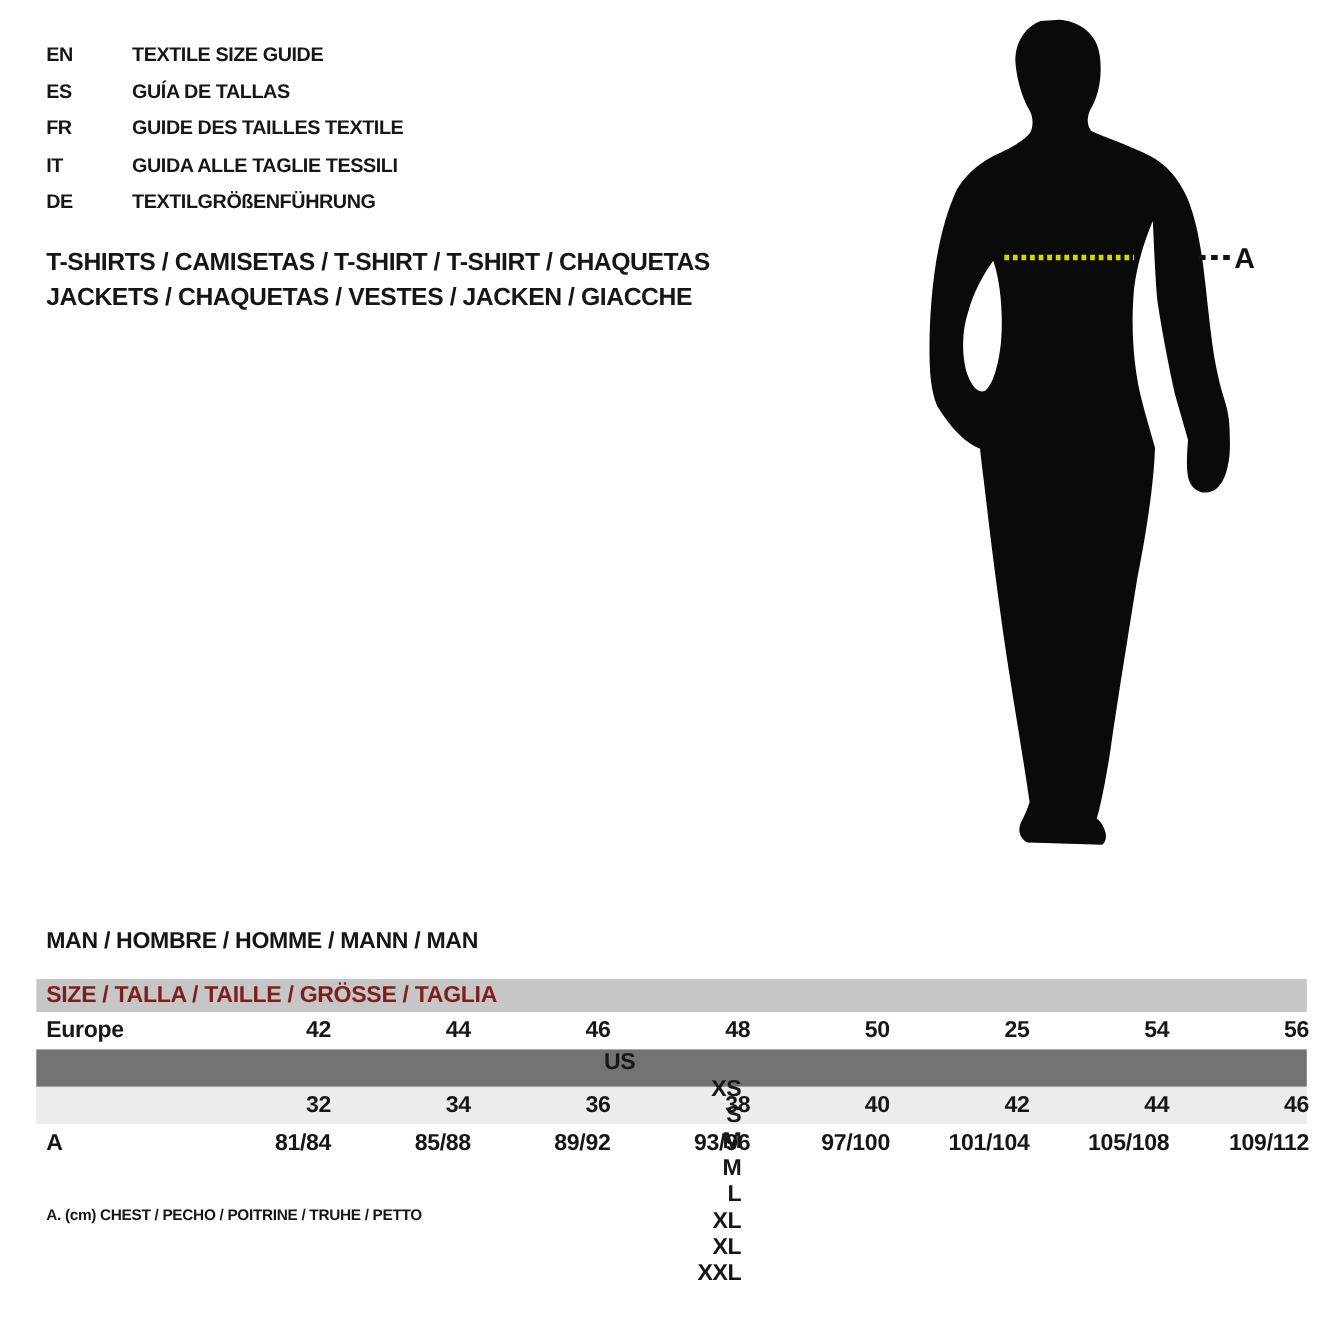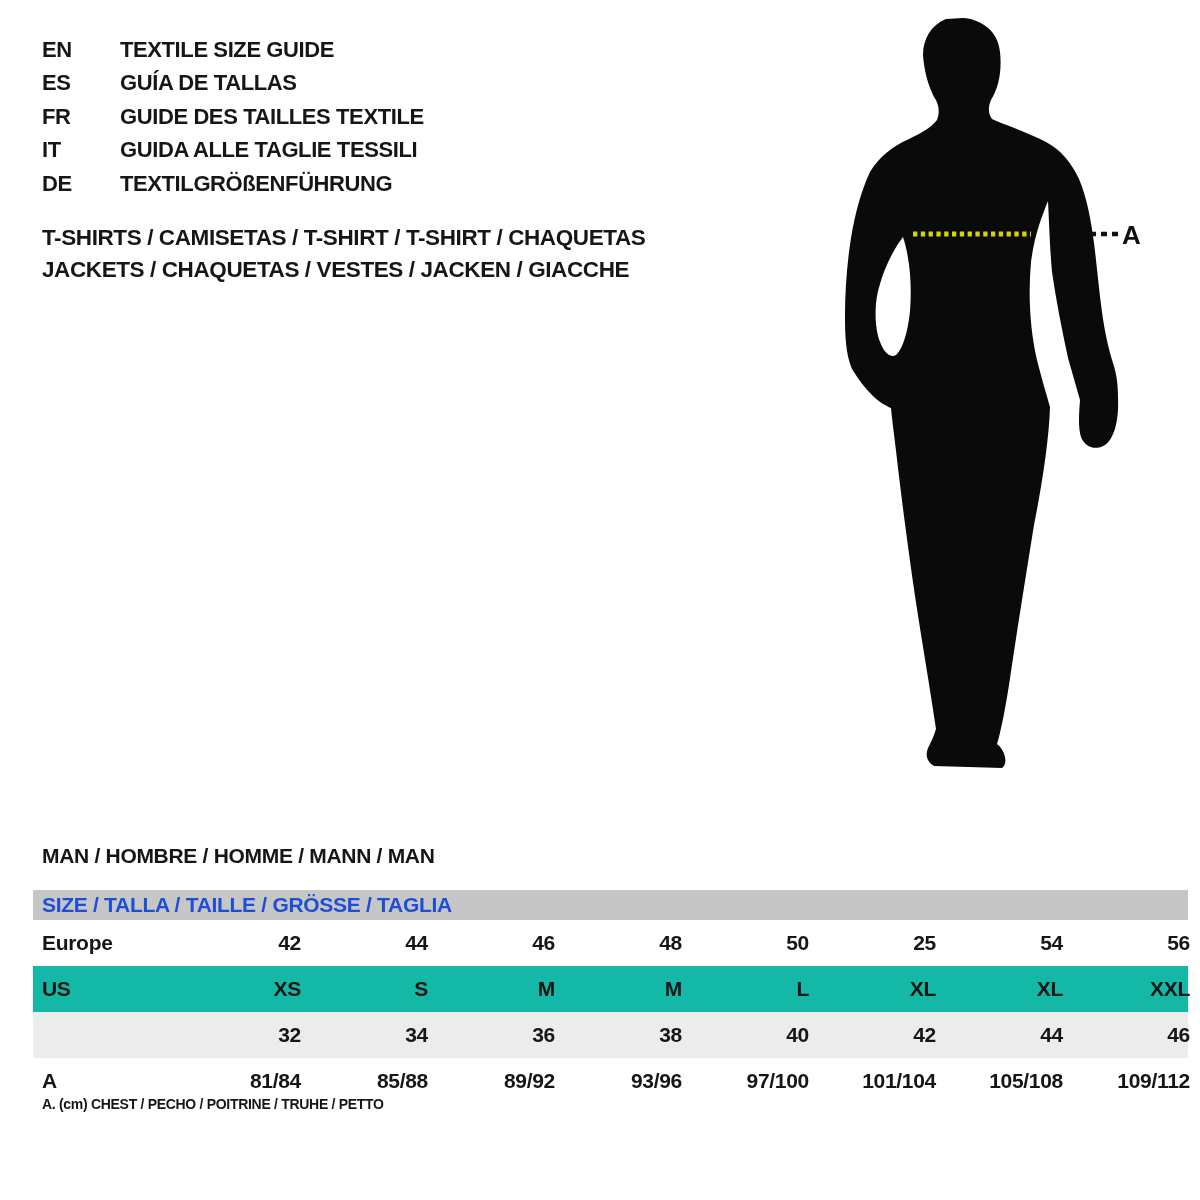--- a/index.html
+++ b/index.html
@@ -4,39 +4,39 @@
 <style>
   html,body{margin:0;padding:0;background:#ffffff;}
   .canvas{
     position:relative;width:1200px;height:1200px;background:#ffffff;
     font-family:"Liberation Sans","DejaVu Sans",sans-serif;color:#161616;
     overflow:hidden;
   }
   
   .lang-block{position:absolute;left:42px;top:33px;}
   .lang-row{display:flex;height:33.5px;align-items:center;
-    font-size:22px;font-weight:bold;letter-spacing:-0.4px;}
+    font-size:18px;font-weight:bold;letter-spacing:-0.4px;}
   .lang-code{width:78px;}
   
   .cat-block{position:absolute;left:42px;top:222px;
     font-size:22.5px;font-weight:bold;line-height:32px;letter-spacing:-0.4px;}
   
   .figure-wrap{position:absolute;left:820px;top:0;width:380px;height:800px;}
   .figure-wrap svg{width:100%;height:100%;display:block;}
   .measure-a{font-family:"Liberation Sans","DejaVu Sans",sans-serif;
     font-size:26px;font-weight:bold;}
   
   .section-title{position:absolute;left:42px;top:844px;
     font-size:21px;font-weight:bold;letter-spacing:-0.3px;}
   
   .size-table{position:absolute;left:33px;top:890px;width:1155px;
     font-weight:bold;letter-spacing:-0.3px;}
   .t-header{height:30px;line-height:30px;padding-left:9px;
     font-size:21px;box-sizing:border-box;}
-  .t-row{display:flex;height:46px;align-items:center;font-size:21px;}
+  .t-row{display:flex;height:34px;align-items:center;font-size:21px;}
   .t-label{width:132px;padding-left:9px;flex:none;}
   .t-cell{width:127px;text-align:right;flex:none;}
   
   .footnote{position:absolute;left:42px;top:1096px;
     font-size:14px;font-weight:bold;letter-spacing:-0.3px;}
 </style>
 </head>
 <body>
 
 <div class="canvas">
@@ -122,35 +122,35 @@
            Z"></path>
       <line x1="913" y1="234" x2="1031" y2="234" stroke="#d5d506" stroke-width="5" stroke-dasharray="4.3 3.5"></line>
       <line x1="1090" y1="234" x2="1119" y2="234" stroke="#111111" stroke-width="4.5" stroke-dasharray="6 5"></line>
       <text class="measure-a" x="1122" y="244" fill="#111111">A</text>
     </svg>
   </div>
 
   <div class="section-title">MAN / HOMBRE / HOMME / MANN / MAN</div>
 
   <div class="size-table">
-    <div class="t-header" style="background:#c6c6c6;color:#1d4ed8;">SIZE / TALLA / TAILLE / GRÖSSE / TAGLIA</div>
+    <div class="t-header" style="background:#c6c6c6;color:#7f1d1d;">SIZE / TALLA / TAILLE / GRÖSSE / TAGLIA</div>
 
     <div class="t-row">
       <div class="t-label">Europe</div>
       <div class="t-cell">42</div>
       <div class="t-cell">44</div>
       <div class="t-cell">46</div>
       <div class="t-cell">48</div>
       <div class="t-cell">50</div>
       <div class="t-cell">25</div>
       <div class="t-cell">54</div>
       <div class="t-cell">56</div>
     </div>
 
-    <div class="t-row" style="background:#14b8a6;">
+    <div class="t-row" style="background:#737373;flex-direction:column;">
       <div class="t-label">US</div>
       <div class="t-cell">XS</div>
       <div class="t-cell">S</div>
       <div class="t-cell">M</div>
       <div class="t-cell">M</div>
       <div class="t-cell">L</div>
       <div class="t-cell">XL</div>
       <div class="t-cell">XL</div>
       <div class="t-cell">XXL</div>
     </div>

